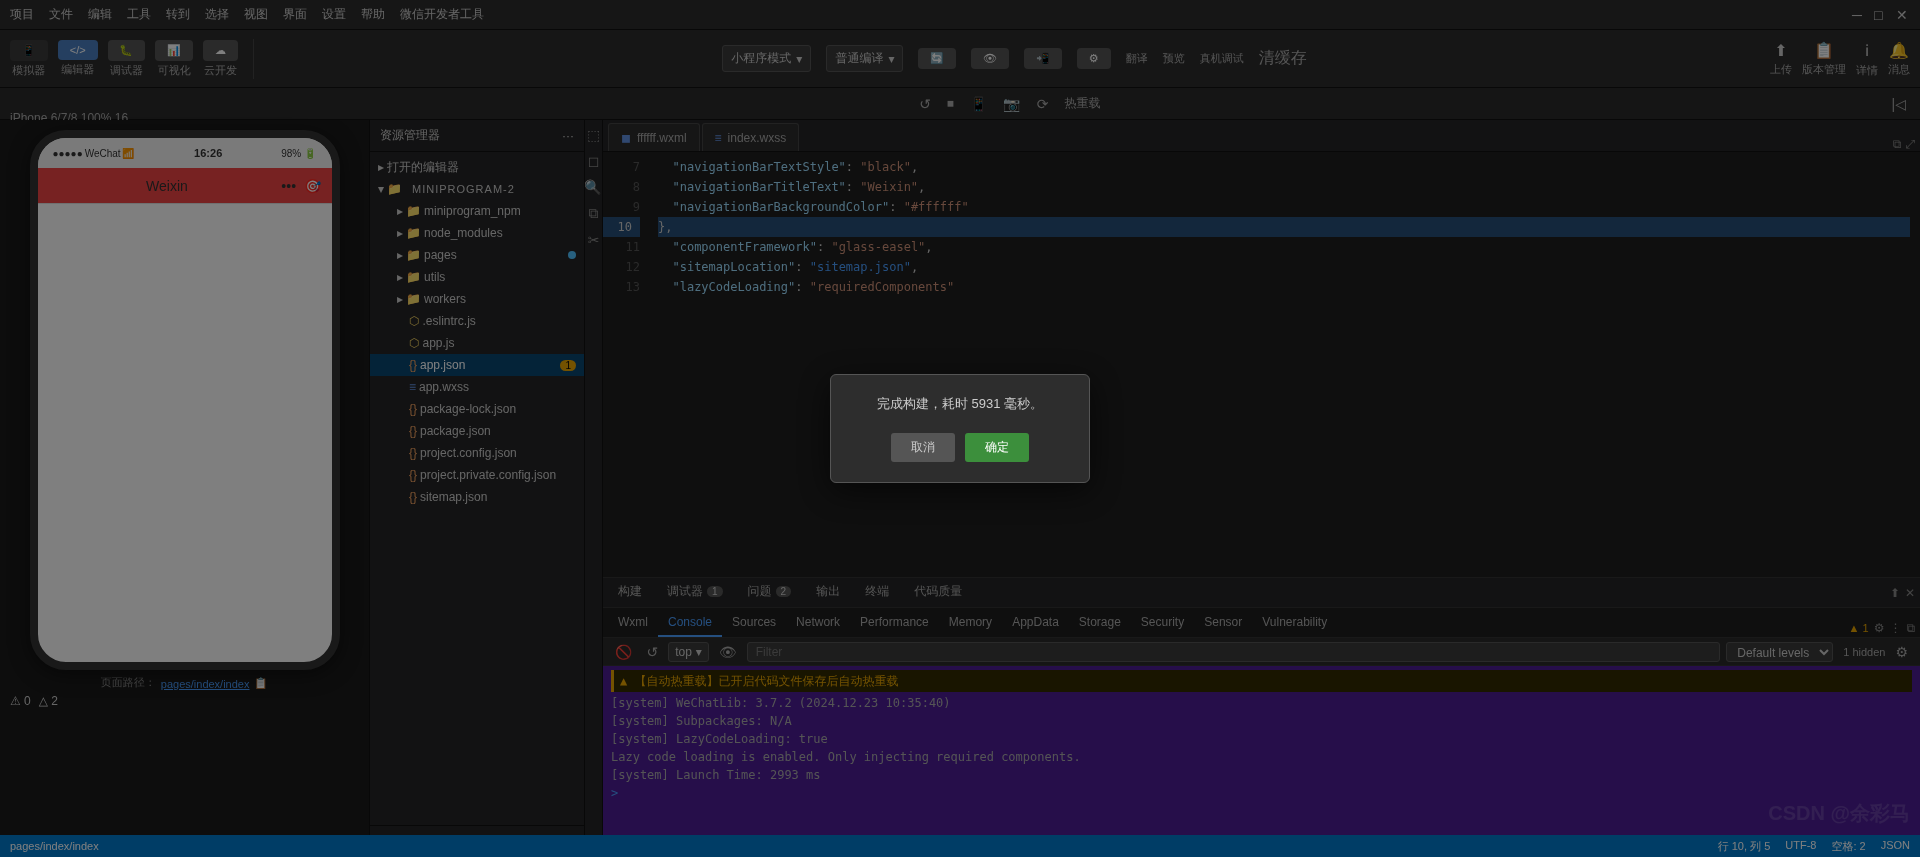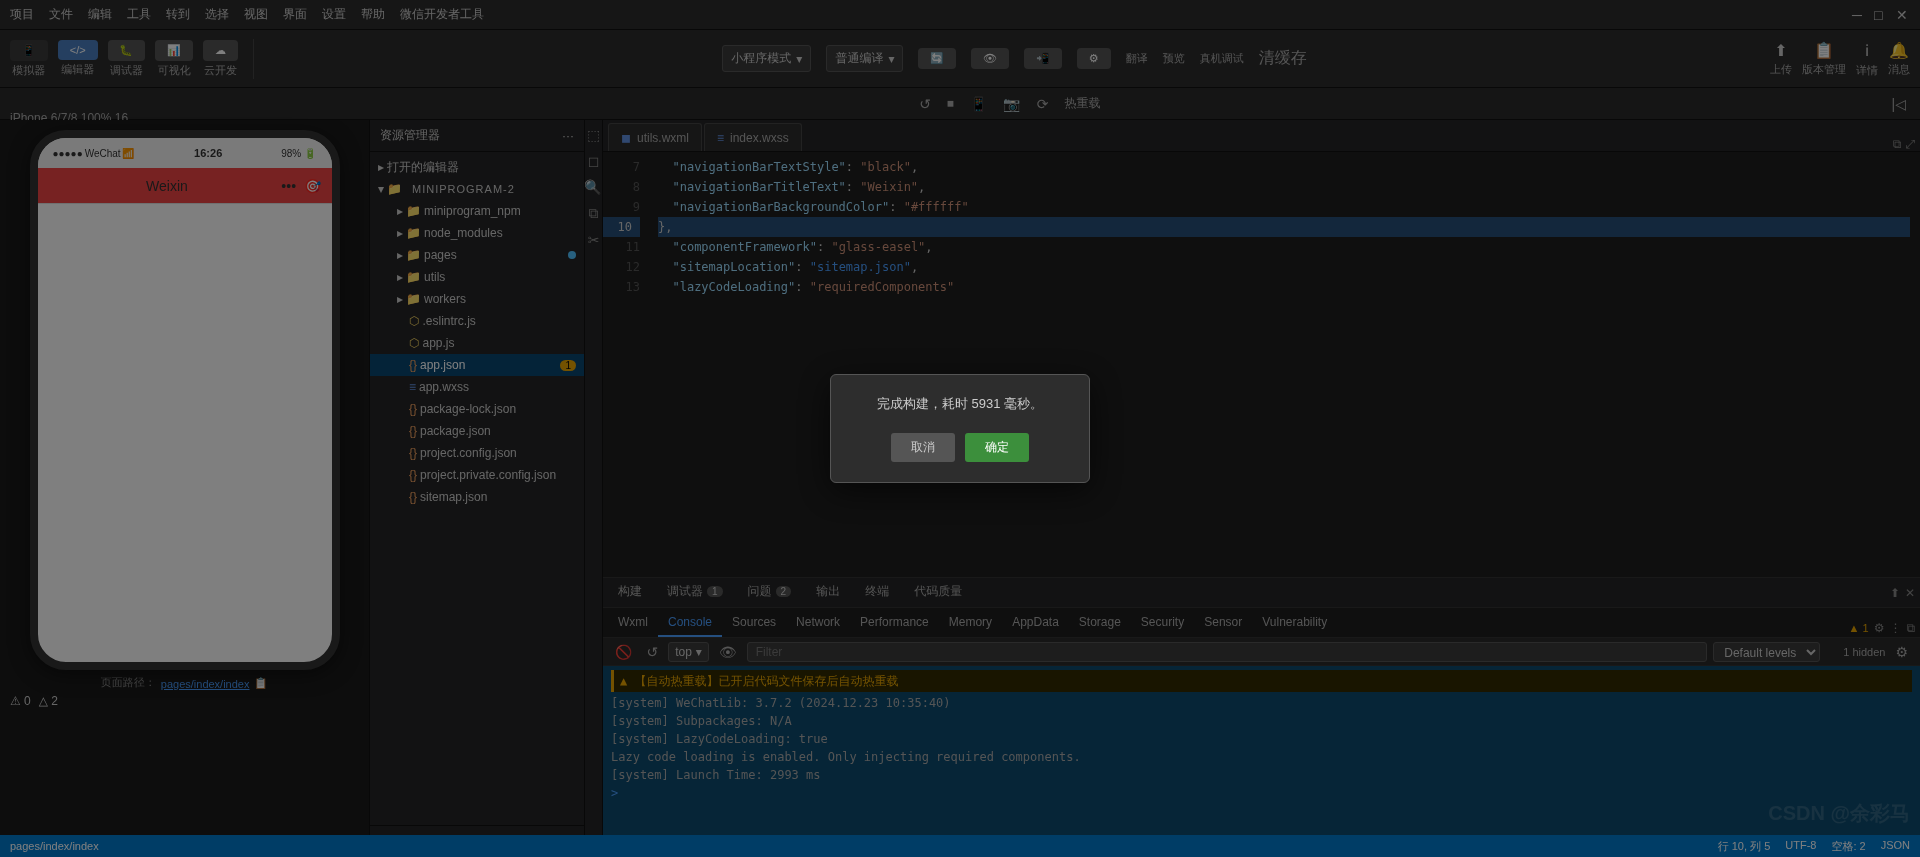--- a/index.html
+++ b/index.html
@@ -258,21 +258,21 @@
     }
     .code-line { line-height: 20px; white-space: pre; }
     .code-line.highlighted { background: #264f78; }
     .c-key { color: #9cdcfe; }
     .c-str { color: #ce9178; }
     .c-punc { color: #ccc; }
 
     
     .devtools {
       height: 280px;
-      background: #0c4a6e;
+      background: #4c1d95;
       border-top: 1px solid #333;
       display: flex;
       flex-direction: column;
       flex-shrink: 0;
     }
     .devtools-tabs-bar {
       height: 30px;
       background: #252526;
       display: flex;
       align-items: center;
@@ -722,21 +722,21 @@
     <span>✂</span>
   </div>
 
   <div class="editor-column">
 
     <div class="editor-main">
 
       <div class="editor-tabs">
         <div class="editor-tab">
           <span style="color:#6090e0;">◼</span>
-          <span>utils.wxml</span>
+          <span>ffffff.wxml</span>
         </div>
         <div class="editor-tab">
           <span style="color:#6090e0;">≡</span>
           <span>index.wxss</span>
         </div>
         <div class="editor-tab-icons" style="margin-left:auto;">
           <span style="color:#888;cursor:pointer;">⧉</span>
           <span style="color:#888;cursor:pointer;">⤢</span>
         </div>
       </div>
@@ -839,21 +839,21 @@
         <button class="icon-btn-sm">↺</button>
         <div style="display:flex;align-items:center;background:#3a3a3a;border:1px solid #555;border-radius:3px;padding:0 6px;height:20px;gap:4px;">
           <span>top</span>
           <span>▾</span>
         </div>
         <button class="icon-btn-sm">👁</button>
         <input class="filter-input" placeholder="Filter" style="">
         <select class="level-select">
           <option>Default levels</option>
         </select>
-        <span style="color:#aaa;font-size:11px;margin-left:17px;">1 hidden</span>
+        <span style="color:#aaa;font-size:11px;margin-left:4px;">1 hidden</span>
         <button class="icon-btn-sm">⚙</button>
       </div>
 
       <div class="devtools-console">
         <div class="console-warn">
           <span>▲</span>
           <span>【自动热重载】已开启代码文件保存后自动热重载</span>
         </div>
         <div class="console-system">[system] WeChatLib: 3.7.2 (2024.12.23 10:35:40)</div>
         <div class="console-system">[system] Subpackages: N/A</div>

